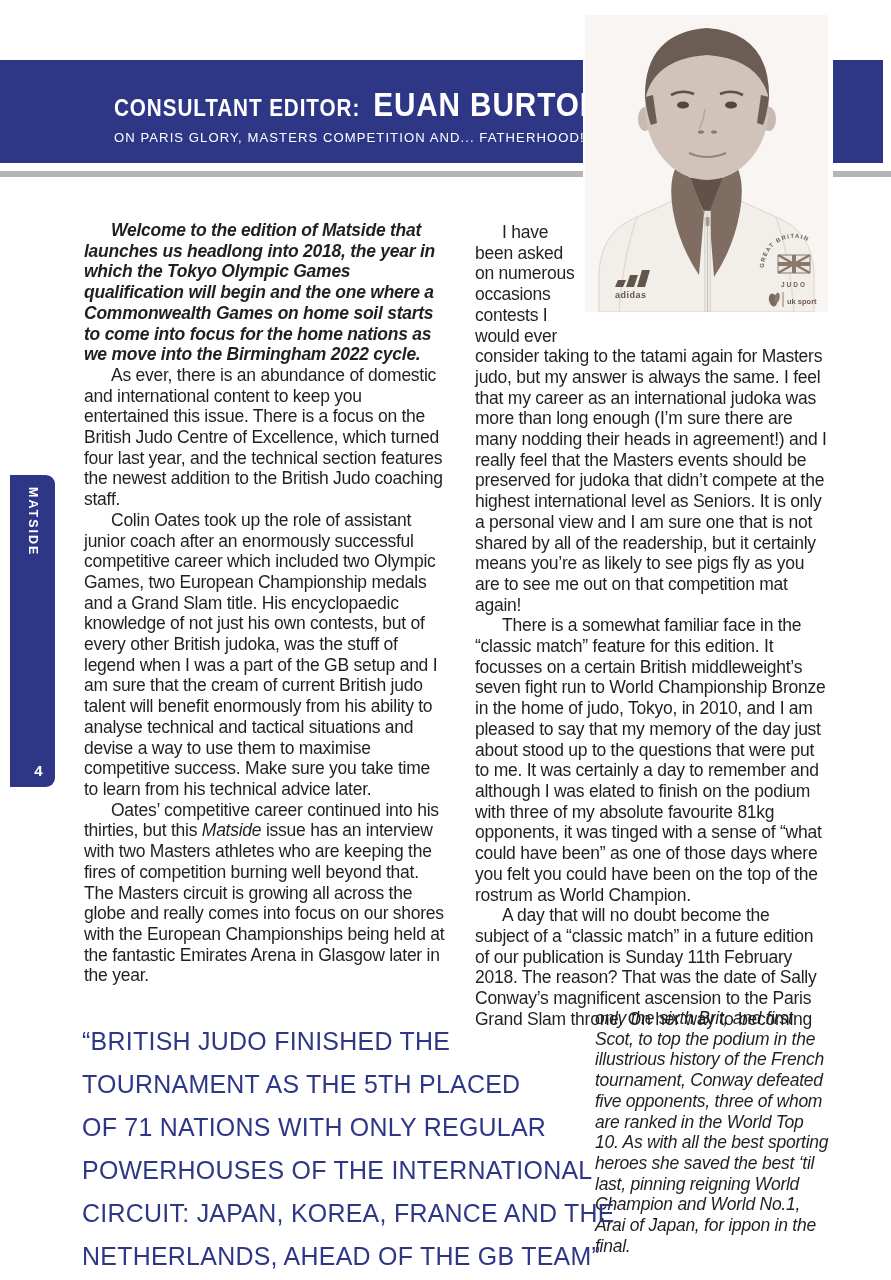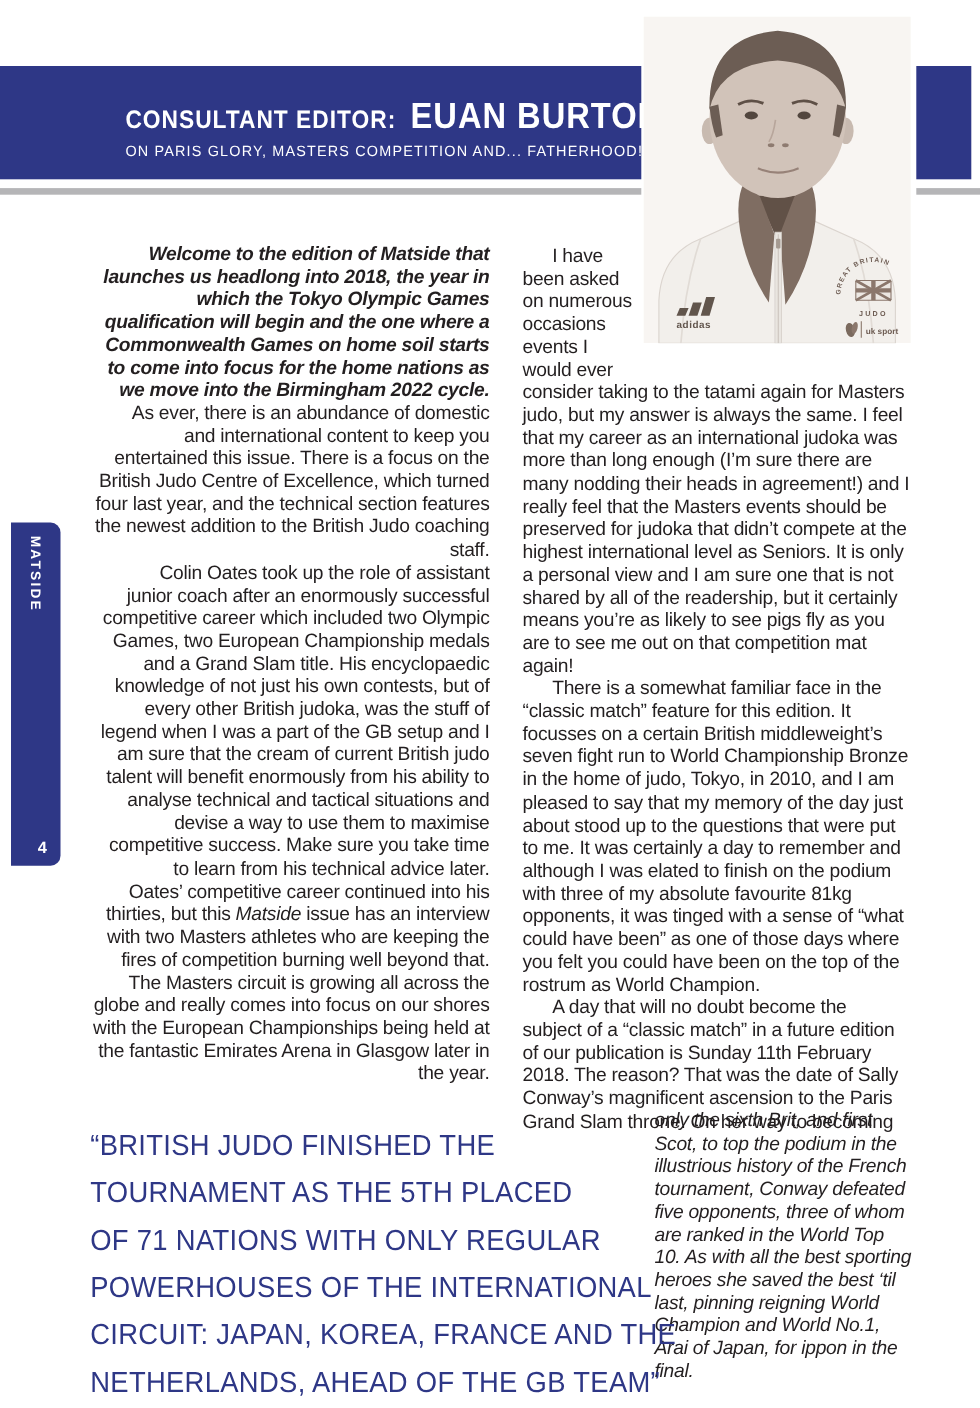--- a/index.html
+++ b/index.html
@@ -39,21 +39,21 @@
     position:absolute; bottom:8px; left:0; width:100%; box-sizing:border-box; padding-left:12px;
     text-align:center; color:#ffffff; font-size:15px; font-weight:bold;
   }
 
   
   .photo { position:absolute; left:585px; top:15px; width:243px; height:297px; }
 
   
   .bodycopy { font-size:17.5px; line-height:20.7px; letter-spacing:-0.25px; }
   .bodycopy p { margin:0; text-indent:27px; }
-  .col-left  { position:absolute; left:84px;  top:220px; width:361px;text-align:right; }
+  .col-left  { position:absolute; left:84px;  top:220px; width:361px; }
   .col-right { position:absolute; left:475px; top:222px; width:352px; }
   .intro { font-weight:bold; font-style:italic; }
   .it { font-style:italic; }
   .photo-spacer { float:right; width:244px; height:104px; }
   .rc-bottom { position:absolute; left:595px; top:1008px; width:236px; }
   .rc-bottom p { text-indent:0;font-style:italic; }
 
   
   .pull-quote {
     position:absolute; left:82px; top:1020px; color:#2e3786;
@@ -156,21 +156,21 @@
   </svg>
 
   <div class="col-left bodycopy">
     <p class="intro">Welcome to the edition of Matside that launches us headlong into 2018, the year in which the Tokyo Olympic Games qualification will begin and the one where a Commonwealth Games on home soil starts to come into focus for the home nations as we move into the Birmingham 2022 cycle.</p>
     <p>As ever, there is an abundance of domestic and international content to keep you entertained this issue. There is a focus on the British Judo Centre of Excellence, which turned four last year, and the technical section features the newest addition to the British Judo coaching staff.</p>
     <p>Colin Oates took up the role of assistant junior coach after an enormously successful competitive career which included two Olympic Games, two European Championship medals and a Grand Slam title. His encyclopaedic knowledge of not just his own contests, but of every other British judoka, was the stuff of legend when I was a part of the GB setup and I am sure that the cream of current British judo talent will benefit enormously from his ability to analyse technical and tactical situations and devise a way to use them to maximise competitive success. Make sure you take time to learn from his technical advice later.</p>
     <p><span>Oates’ competitive career continued into his thirties, but this </span><span class="it">Matside</span><span> issue has an interview with two Masters athletes who are keeping the fires of competition burning well beyond that. The Masters circuit is growing all across the globe and really comes into focus on our shores with the European Championships being held at the fantastic Emirates Arena in Glasgow later in the year.</span></p>
   </div>
 
   <div class="col-right bodycopy">
-    <p><span class="photo-spacer"></span><span>I have been asked on numerous occasions events I</span>
+    <p><span class="photo-spacer"></span><span>I have been asked on numerous occasions contests I</span>
       <span>would ever consider taking to the tatami again for Masters judo, but my answer is always the same. I feel that my career as an international judoka was more than long enough (I’m sure there are many nodding their heads in agreement!) and I really feel that the Masters events should be preserved for judoka that didn’t compete at the highest international level as Seniors. It is only a personal view and I am sure one that is not shared by all of the readership, but it certainly means you’re as likely to see pigs fly as you are to see me out on that competition mat again!</span></p>
     <p>There is a somewhat familiar face in the “classic match” feature for this edition. It focusses on a certain British middleweight’s seven fight run to World Championship Bronze in the home of judo, Tokyo, in 2010, and I am pleased to say that my memory of the day just about stood up to the questions that were put to me. It was certainly a day to remember and although I was elated to finish on the podium with three of my absolute favourite 81kg opponents, it was tinged with a sense of “what could have been” as one of those days where you felt you could have been on the top of the rostrum as World Champion.</p>
     <p>A day that will no doubt become the subject of a “classic match” in a future edition of our publication is Sunday 11th February 2018. The reason? That was the date of Sally Conway’s magnificent ascension to the Paris Grand Slam throne. On her way to becoming</p>
   </div>
 
   <div class="rc-bottom bodycopy">
     <p>only the sixth Brit, and first Scot, to top the podium in the illustrious history of the French tournament, Conway defeated five opponents, three of whom are ranked in the World Top 10. As with all the best sporting heroes she saved the best ‘til last, pinning reigning World Champion and World No.1, Arai of Japan, for ippon in the final.</p>
   </div>
 
   <div class="pull-quote">

